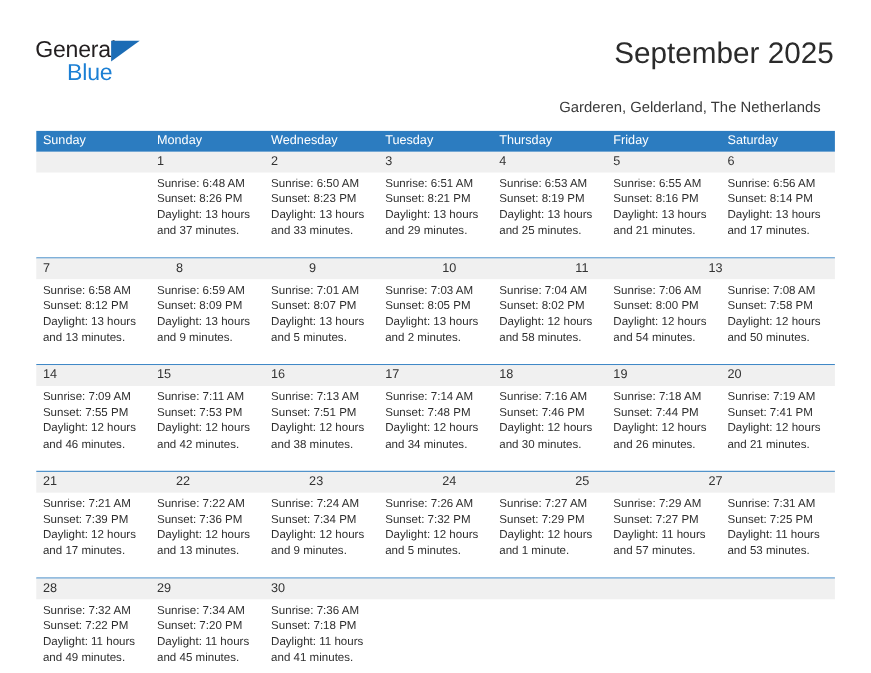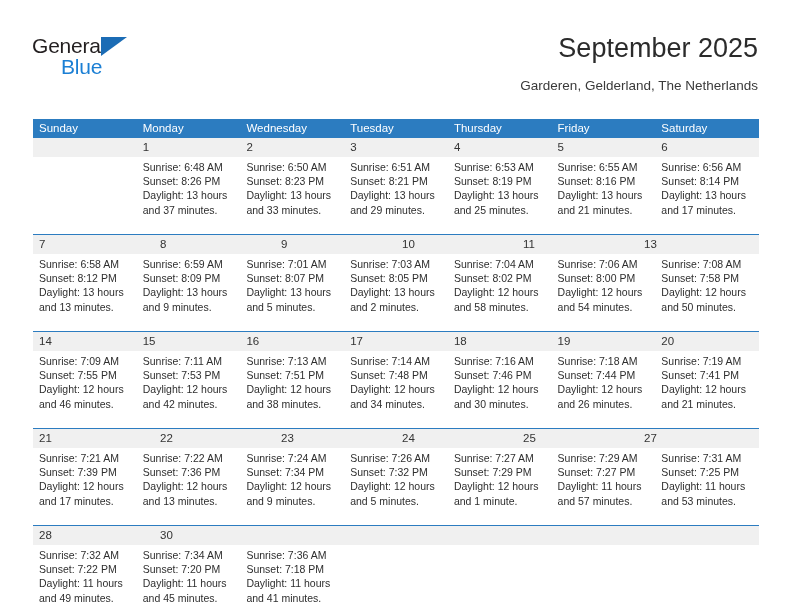--- a/index.html
+++ b/index.html
@@ -77,21 +77,21 @@
     line-height: 1.05;
   }
   .subtitle {
     position: absolute;
     right: 34px;
     top: 79px;
     font-size: 13.5px;
     color: #3a3a3a;
     text-align: left;
     white-space: nowrap;
-    margin: 0;
+    margin: 12px;
     line-height: 1;
   }
 
   
   .calendar {
     position: absolute;
     left: 33px;
     top: 119px;
     width: 726px;
   }
@@ -395,20 +395,21 @@
               <div>Sunrise: 7:31 AM</div>
               <div>Sunset: 7:25 PM</div>
               <div>Daylight: 11 hours</div>
               <div>and 53 minutes.</div>
             </div>
           </div>
         </div>
         <div class="week">
           <div class="week-numbers">
             <div class="daynum">28</div>
+            <div class="daynum">29</div>
             <div class="daynum">30</div>
             <div class="daynum"></div>
             <div class="daynum"></div>
             <div class="daynum"></div>
             <div class="daynum"></div>
           </div>
           <div class="week-body">
             <div class="daycell">
               <div>Sunrise: 7:32 AM</div>
               <div>Sunset: 7:22 PM</div>

